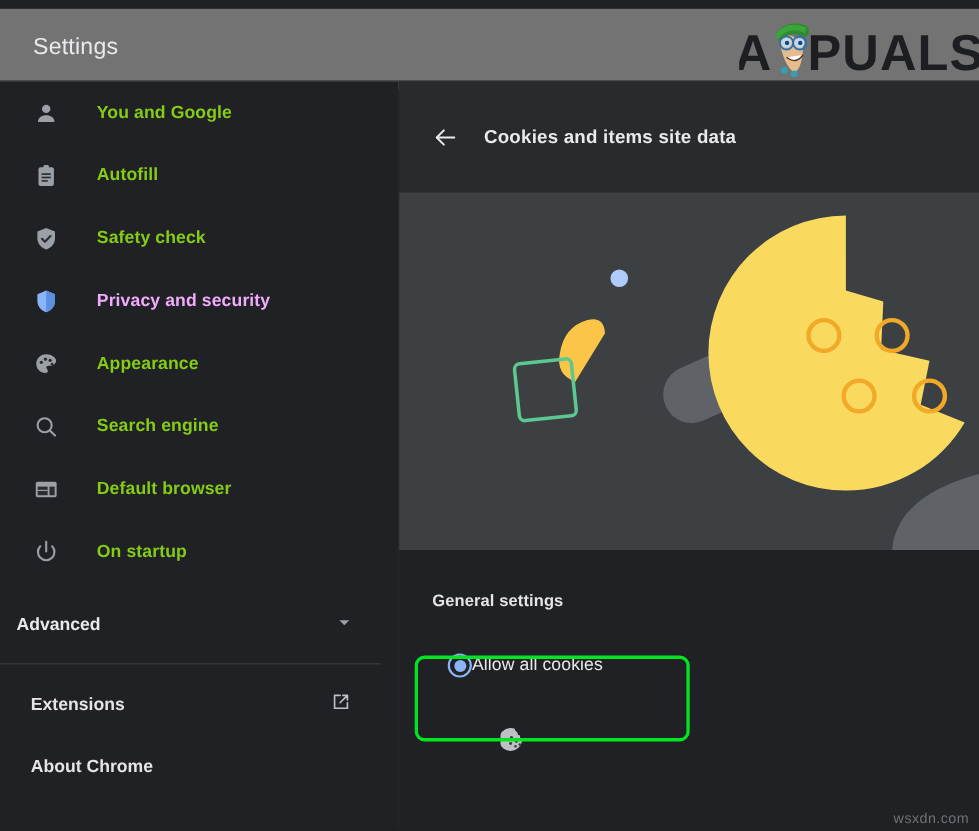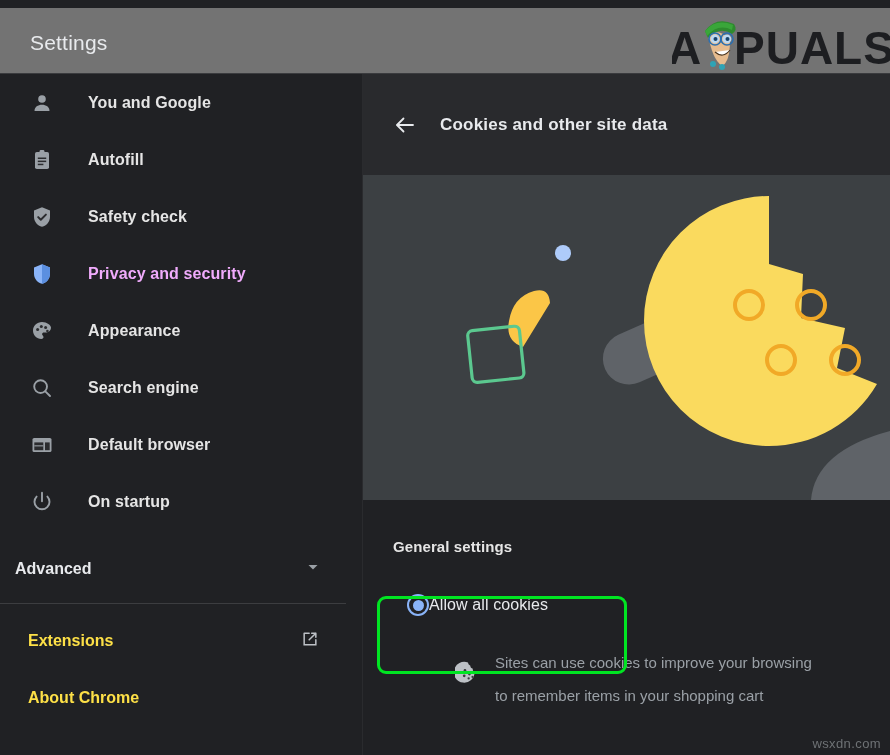--- a/index.html
+++ b/index.html
@@ -56,42 +56,42 @@
   .nav-item {
     position: relative; display: flex; align-items: center;
     height: 57px; padding-left: 28px; cursor: pointer;
   }
   .nav-ico {
     width: 28px; height: 28px; flex: 0 0 28px;
     display: flex; align-items: center; justify-content: center;
   }
   .nav-ico svg { display: block; }
   .nav-label {
-    margin-left: 32px; font-size: 16px; color: #e5e5e5; font-weight: 700;
+    margin-left: 32px; font-size: 16px; color: #84cc16; font-weight: 700;
     letter-spacing: .1px;
   }
   .nav-item.active .nav-label { color: #f0abfc; font-weight: 700; }
 
   .adv-row {
     display: flex; align-items: center; height: 57px;
     padding-left: 15px; padding-right: 40px; cursor: pointer;
     margin-top: 10px;
   }
   .adv-label { font-size: 16px; color: #e8eaed; font-weight: 700; }
   .adv-caret { margin-left: auto; }
 
   .side-rule {
     height: 1px; background: #3c3d40; margin: 6px 0 0 0; width: 346px;
   }
   .foot-row {
     display: flex; align-items: center; height: 57px;
     padding-left: 28px; padding-right: 42px; cursor: pointer;
   }
   .foot-row.first { margin-top: 8px; }
-  .foot-label { font-size: 16px; color: #fde047; font-weight: 700; }
+  .foot-label { font-size: 16px; color: #e5e5e5; font-weight: 700; }
   .foot-ext { margin-left: auto; }
 
   
   .main {
     position: absolute; left: 363px; top: 74px; width: 527px; height: 681px;
     background: #202124;
   }
   .page-head {
     position: relative; height: 101px; display: flex; align-items: center;
     background: #292a2d;
@@ -300,21 +300,21 @@
 
   <div class="main">
 
     <div class="page-head">
       <span class="back-btn">
         <svg width="24" height="24" viewBox="0 0 24 24" fill="none" stroke="#e8eaed" stroke-width="1.8" stroke-linecap="round" stroke-linejoin="round">
           <line x1="20" y1="12" x2="4.5" y2="12"></line>
           <polyline points="10.5,5.5 4,12 10.5,18.5"></polyline>
         </svg>
       </span>
-      <span class="page-title">Cookies and other site data</span>
+      <span class="page-title">Cookies and items site data</span>
     </div>
 
     <div class="hero">
       <svg width="527" height="325" viewBox="0 0 527 325">
         <rect x="0" y="0" width="527" height="325" fill="#3c4043"></rect>
 
         <circle cx="200" cy="78" r="8" fill="#aecbfa"></circle>
 
         <path d="M146 146 Q150 122 171 116 Q186 112 187 128 L160 172 Q142 166 146 146 Z" fill="#fbc647"></path>
 
@@ -355,24 +355,20 @@
         <span class="cookie-ico">
           <svg width="26" height="26" viewBox="0 0 24 24">
             <path d="M12 2.4c.2 1.5.9 2.4 2.2 2.8-.2 1.5.7 2.6 2.3 2.8-.4 1.5.2 2.7 1.6 3.3A9.6 9.6 0 1 1 12 2.4z" fill="#bdc1c6"></path>
             <circle cx="9.2" cy="9.6" r="1.25" fill="#3a3b3e"></circle>
             <circle cx="13.3" cy="13" r="1.25" fill="#3a3b3e"></circle>
             <circle cx="8.5" cy="14.6" r="1.25" fill="#3a3b3e"></circle>
             <circle cx="12.6" cy="17" r="1.05" fill="#3a3b3e"></circle>
             <circle cx="16.2" cy="15.6" r="1.05" fill="#3a3b3e"></circle>
           </svg>
         </span>
-        <span class="desc-text">
-          <span>Sites can use cookies to improve your browsing</span><br>
-          <span>to remember items in your shopping cart</span>
-        </span>
       </div>
     </div>
   </div>
 
   <div class="radio-highlight"></div>
 
   <div class="watermark">wsxdn.com</div>
 </div>
 
 </body></html>

